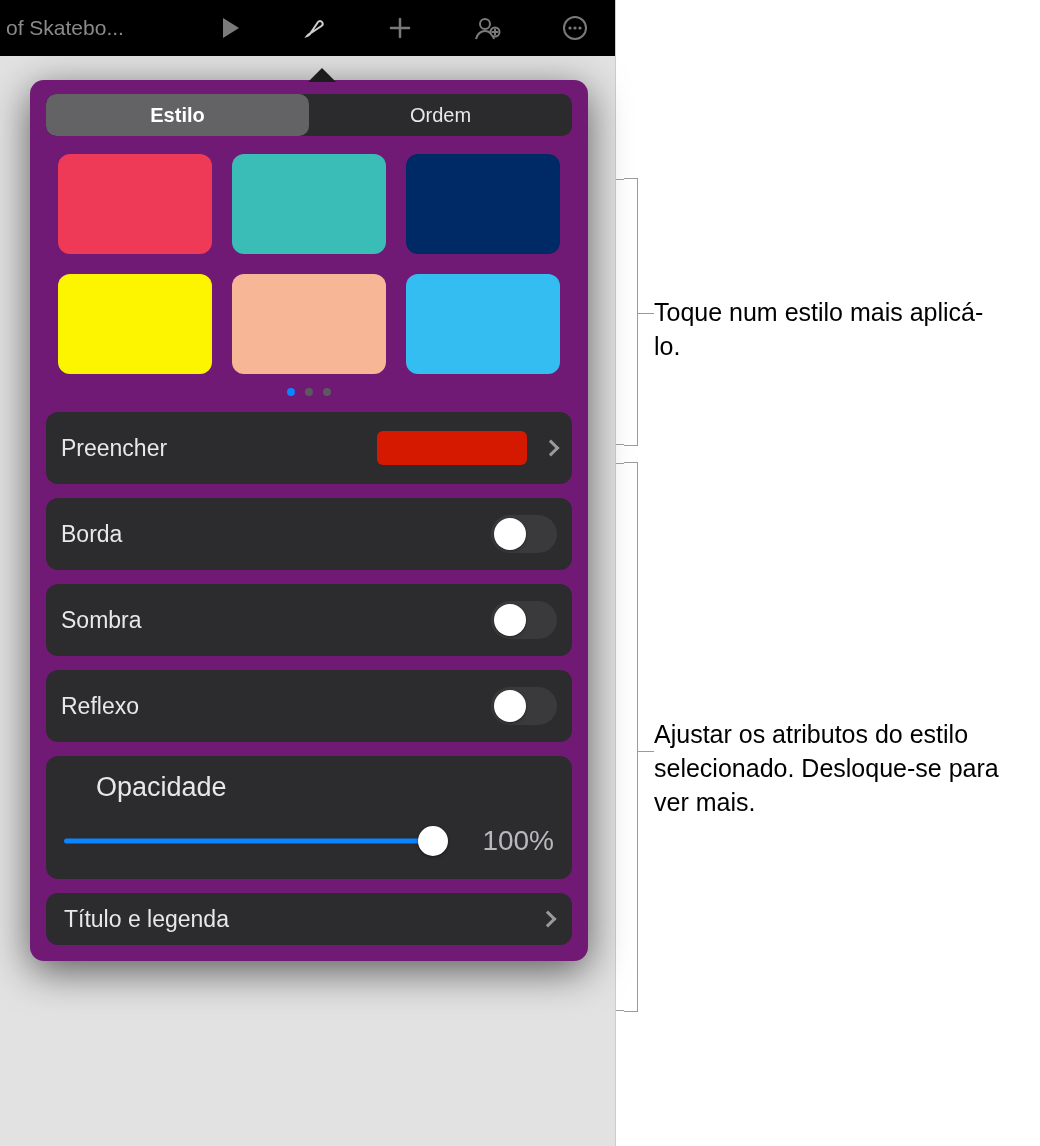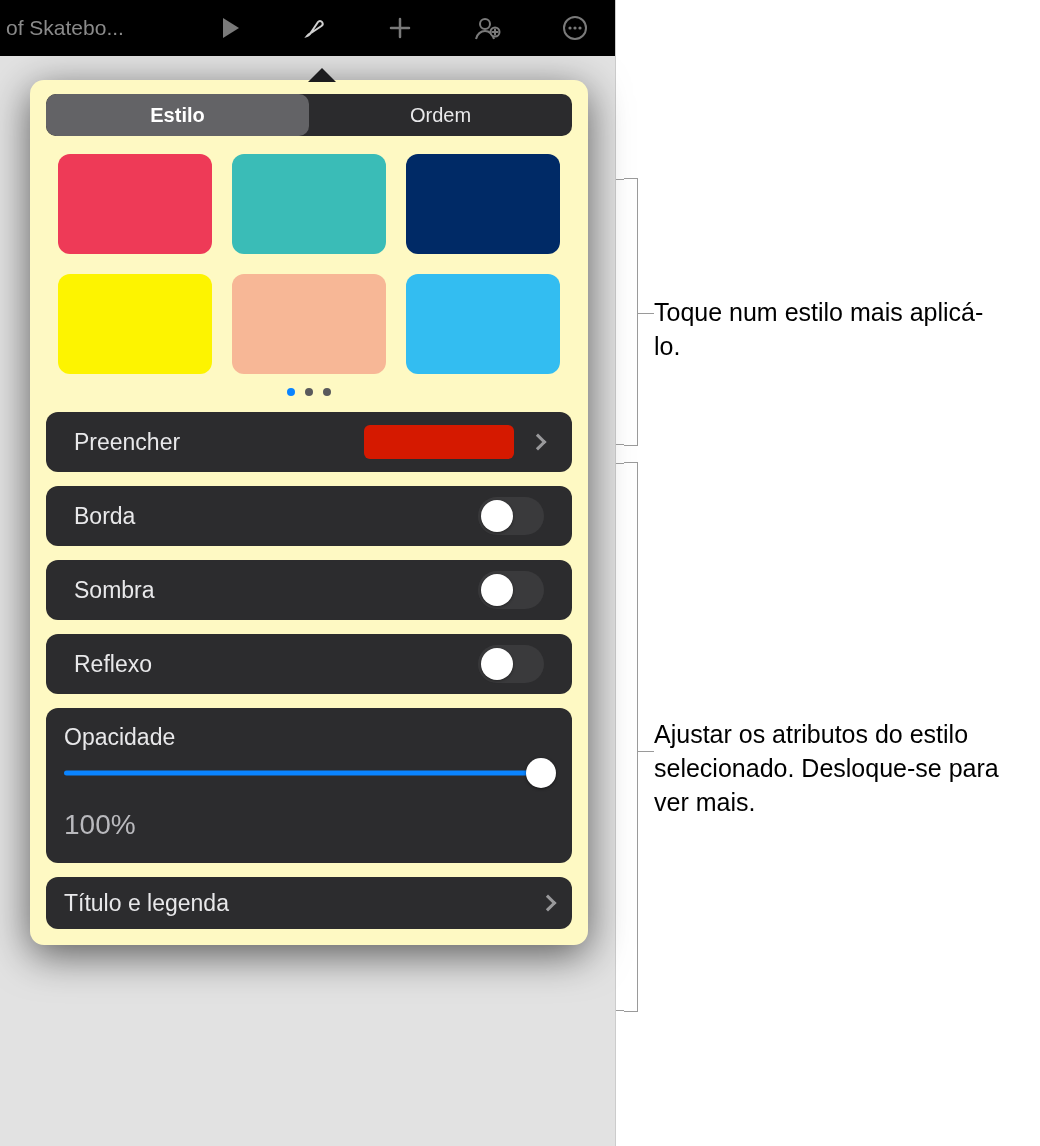--- a/index.html
+++ b/index.html
@@ -41,21 +41,21 @@
     align-items: center;
     justify-content: center;
     height: 100%;
     fill: #7a7a7a;
   }
   .popover {
     position: absolute;
     left: 30px;
     top: 80px;
     width: 558px;
-    background: #fef9c3;
+    background: #701a75;
     border-radius: 14px;
     box-shadow: 0 10px 40px rgba(0,0,0,.6);
     padding-bottom: 16px;
   }
   .popover::before {
     content: "";
     position: absolute;
     top: -12px;
     left: 278px;
     border-left: 14px solid transparent;
@@ -116,22 +116,22 @@
     background: #5a5a5c;
   }
   .dots span.active { background: #0a84ff; }
 
   .row {
     margin: 0 16px 14px 16px;
     background: #2c2c2e;
     border-radius: 12px;
     display: flex;
     align-items: center;
-    padding: 0 28px;
-    height: 60px;
+    padding: 0 15px;
+    height: 72px;
     color: #e8e8ea;
     font-size: 23px;
   }
   .row .label { flex: 1; }
   .fill-swatch {
     width: 150px;
     height: 34px;
     border-radius: 6px;
   }
   .chev {
@@ -155,25 +155,25 @@
     background: #fff;
     box-shadow: 0 1px 3px rgba(0,0,0,.4);
   }
   .opacity-row {
     margin: 0 16px 14px 16px;
     background: #2c2c2e;
     border-radius: 12px;
     padding: 16px 18px 22px 18px;
     color: #e8e8ea;
   }
-  .opacity-row .label { font-size: 23px; margin-bottom: 22px; }
+  .opacity-row .label { font-size: 27px; margin-bottom: 22px; margin-left: 32px; }
   .slider-line {
     display: flex;
+    align-items: center;
     gap: 36px;
-    flex-direction: column;
   }
   .slider {
     flex: 1;
     height: 24px;
     position: relative;
   }
   .slider .track {
     position: absolute;
     left: 0; right: 0; top: 50%;
     transform: translateY(-50%);

